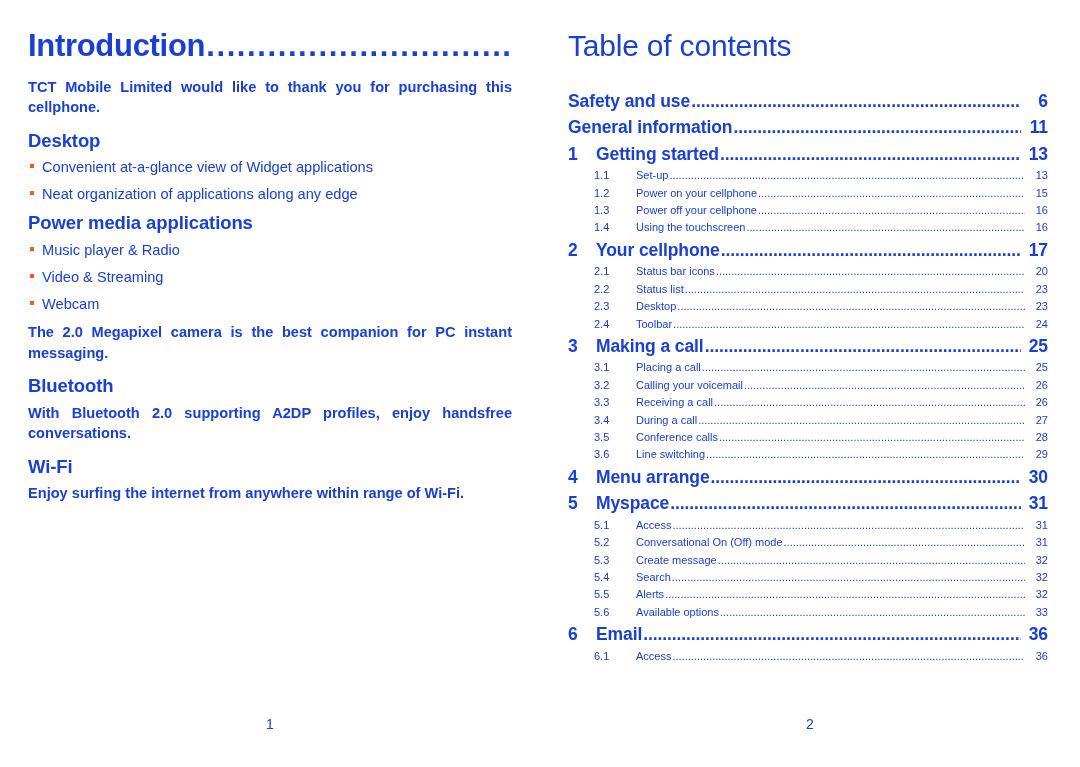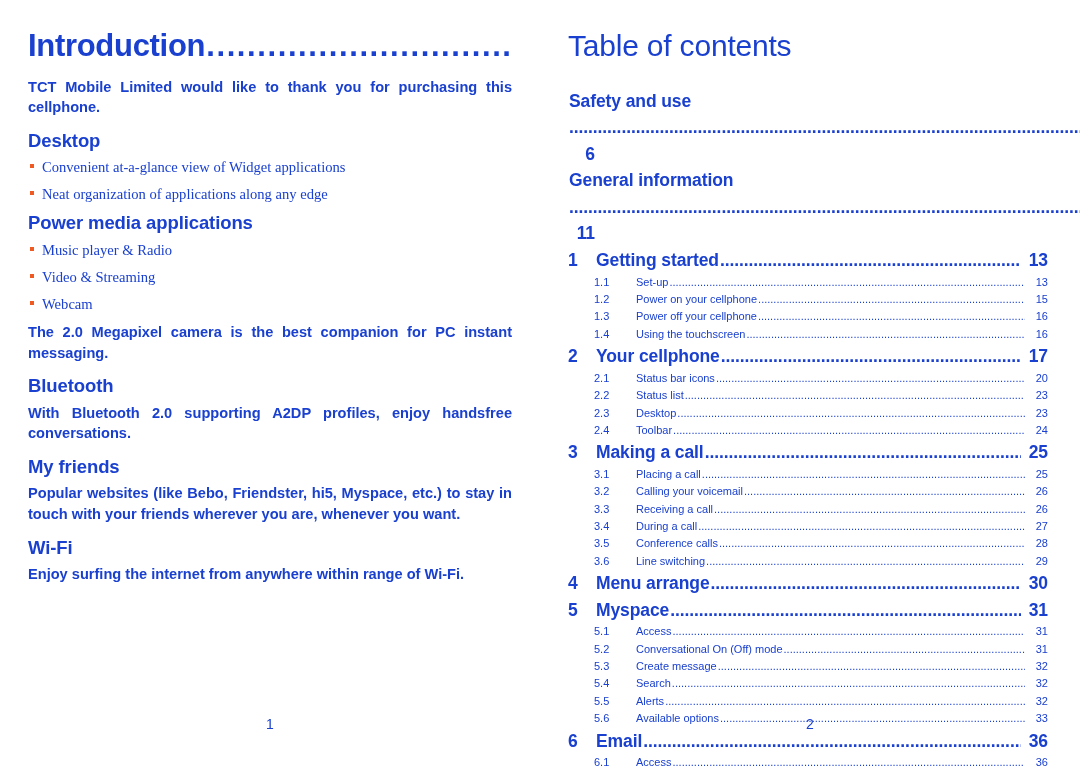--- a/index.html
+++ b/index.html
@@ -74,21 +74,20 @@
     color: #1a40cf;
     margin: 0 0 5px 0;
     line-height: 1.2;
     letter-spacing: -0.1px;
   }
 
   ul.bullets {
     list-style: none;
     margin: 4px 0 8px 0;
     padding: 0;
-    font-family: Liberation Serif, serif;
   }
   ul.bullets li {
     position: relative;
     padding-left: 14px;
     font-size: 14.6px;
     line-height: 1.38;
     color: #1a40cf;
     margin-bottom: 7px;
   }
   ul.bullets li .bullet-mark {
@@ -138,21 +137,20 @@
     flex: 0 0 auto;
     text-align: right;
   }
 
   
   .lvl-0 {
     font-size: 17.5px;
     font-weight: bold;
     line-height: 1.52;
     letter-spacing: -0.1px;
-    flex-direction: column;
   }
   .lvl-0 .toc-num { width: 0; }
   .lvl-0 .toc-page { min-width: 26px; }
 
   
   .lvl-1 {
     font-size: 17.5px;
     font-weight: bold;
     line-height: 1.52;
     letter-spacing: -0.1px;
@@ -210,24 +208,20 @@
             <li><span class="bullet-mark"></span><span>Video &amp; Streaming</span></li>
             <li><span class="bullet-mark"></span><span>Webcam</span></li>
           </ul>
           <p class="body-p">The 2.0 Megapixel camera is the best companion for PC instant messaging.</p>
         </div>
         <div>
           <h2 class="sec-head">Bluetooth</h2>
           <p class="body-p">With Bluetooth 2.0 supporting A2DP profiles, enjoy handsfree conversations.</p>
         </div>
         <div>
-          <h2 class="sec-head">My friends</h2>
-          <p class="body-p">Popular websites (like Bebo, Friendster, hi5, Myspace, etc.) to stay in touch with your friends wherever you are, whenever you want.</p>
-        </div>
-        <div>
           <h2 class="sec-head">Wi-Fi</h2>
           <p class="body-p">Enjoy surfing the internet from anywhere within range of Wi-Fi.</p>
         </div>
       </div>
   </div>
 
   <div class="col-right">
     <h1 class="toc-title">Table of contents</h1>
     <ul class="toc-list" id="toc-list">
         <li class="toc-row lvl-0">

